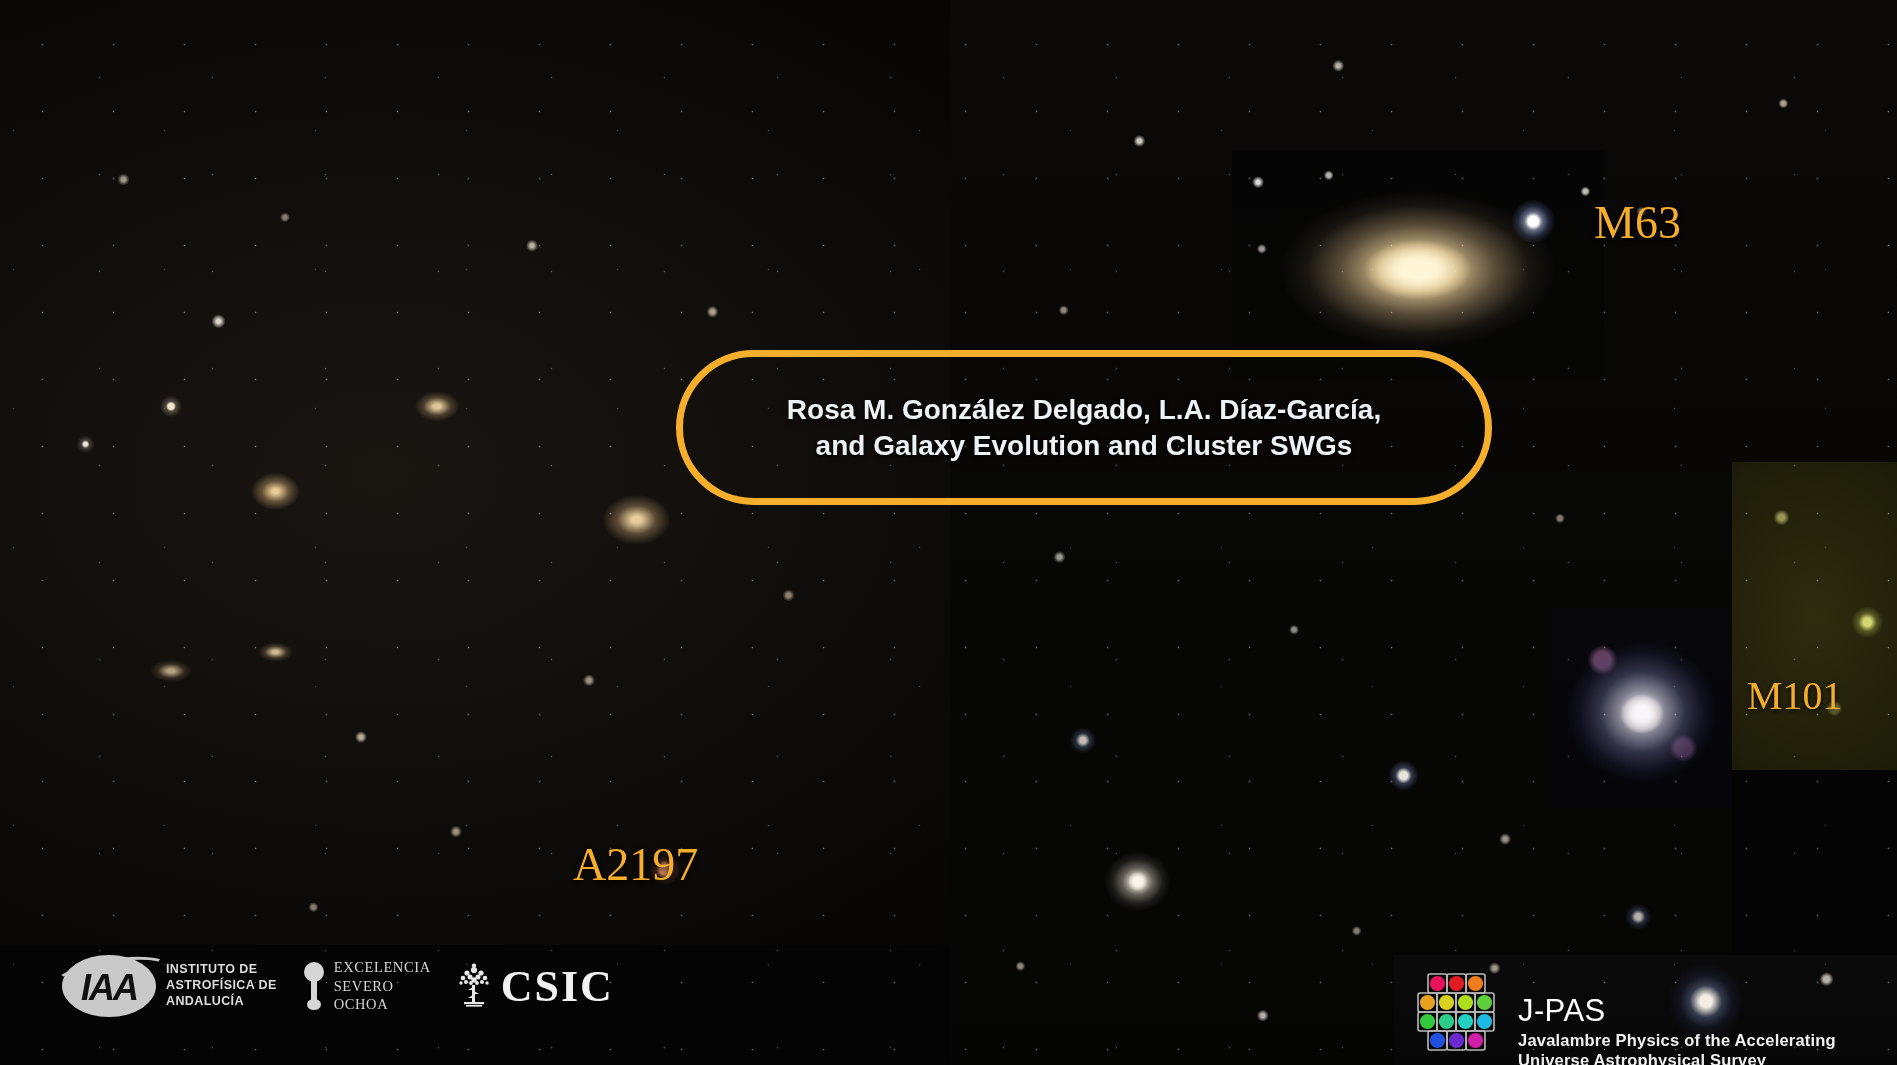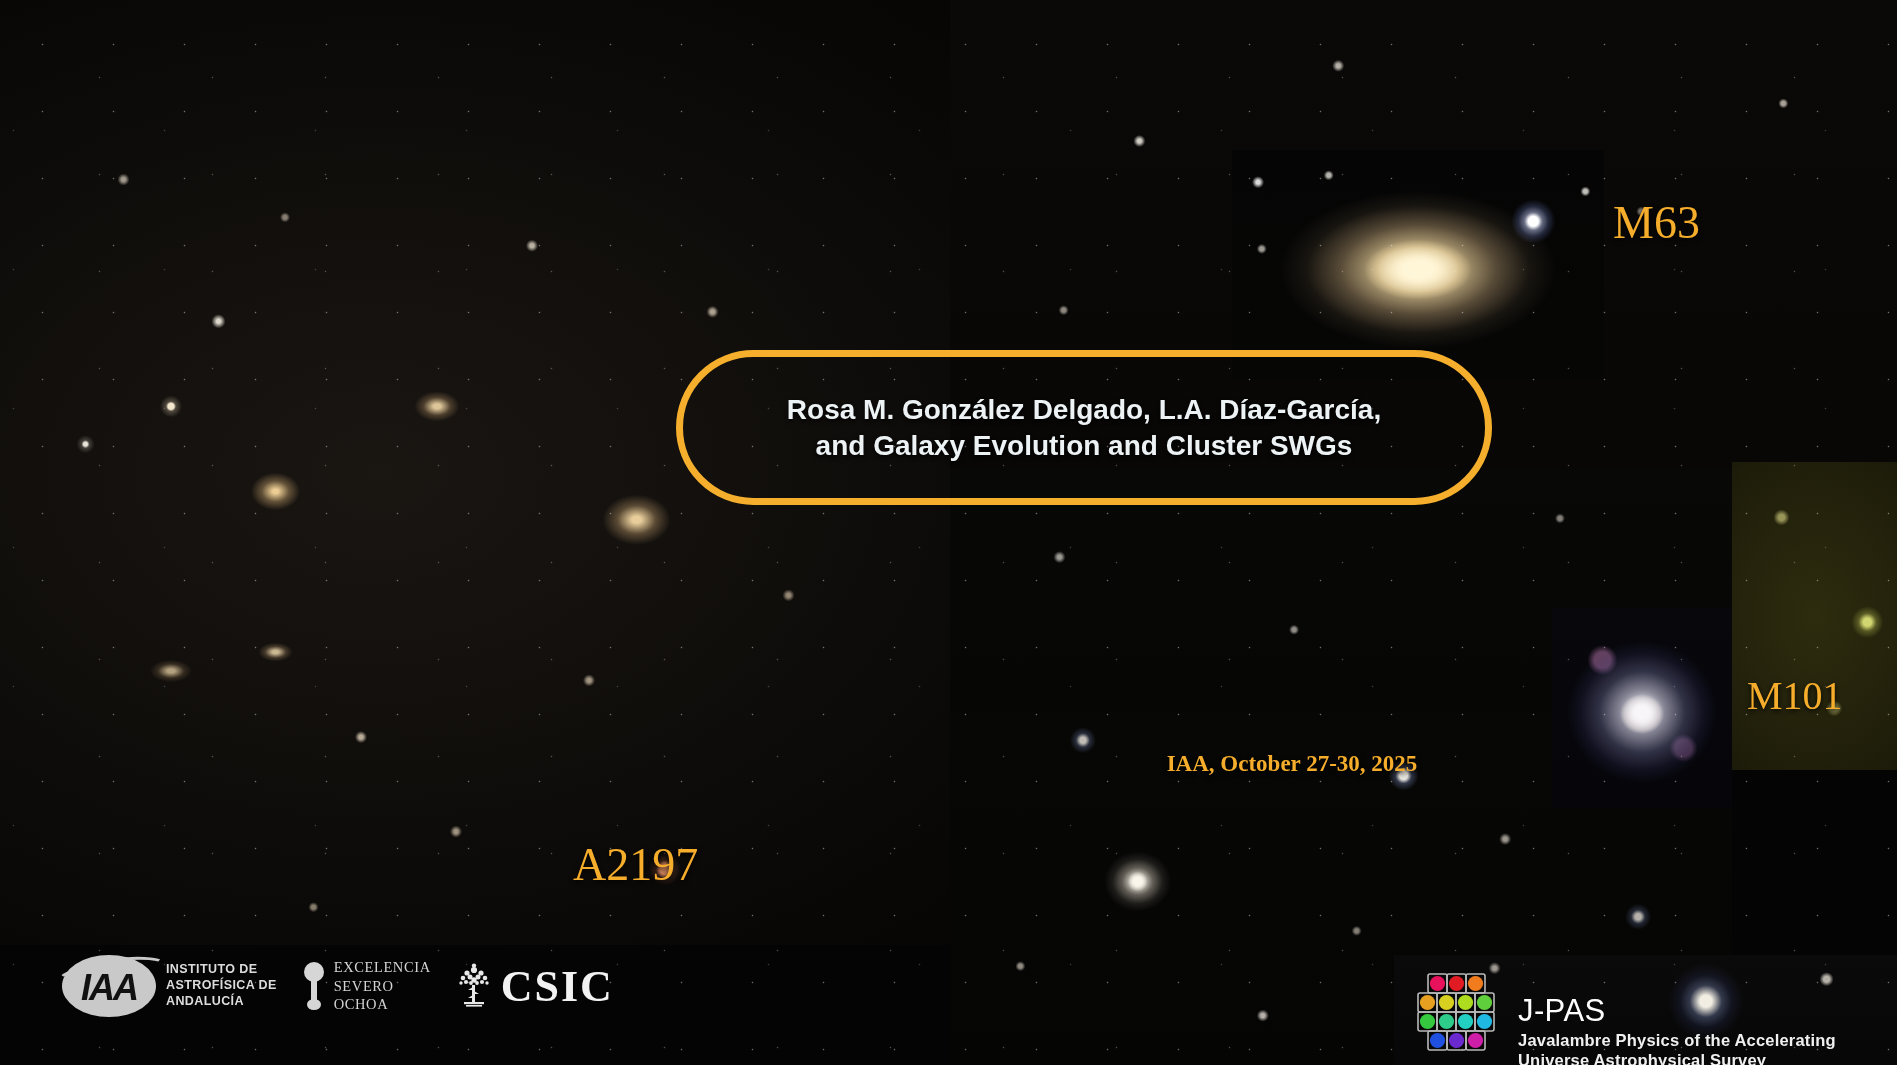--- a/index.html
+++ b/index.html
@@ -212,21 +212,21 @@
   }
 
   
   .gold-label {
     position: absolute;
     color: #F6AD2B;
     font-family: "Liberation Serif", serif;
     text-shadow: 0 2px 5px rgba(0,0,0,0.9);
     white-space: nowrap;
   }
-  #label-m63   { left: 1594px; top: 196px;  font-size: 46px; margin-left: 19px; }
+  #label-m63   { left: 1594px; top: 196px;  font-size: 46px; }
   #label-m101  { left: 1747px; top: 672px;  font-size: 40px; }
   #label-a2197 { left: 573px;  top: 838px;  font-size: 46px; }
 
   
   #meeting-block {
     position: absolute;
     left: 1062px;
     top: 734px;
     width: 460px;
     text-align: center;
@@ -412,21 +412,20 @@
       <div>Rosa M. González Delgado, L.A. Díaz-García,</div>
       <div>and Galaxy Evolution and Cluster SWGs</div>
     </div>
   </div>
 
   <div class="gold-label" id="label-m63">M63</div>
   <div class="gold-label" id="label-m101">M101</div>
   <div class="gold-label" id="label-a2197">A2197</div>
 
   <div id="meeting-block">
-    <div id="meeting-date">IAA, October 27-30, 2025</div>
   </div>
 
   <div id="logo-strip">
 
     <div class="iaa-logo">
       <div class="iaa-mark">
         <div class="swoosh"></div>
         <div class="acronym">IAA</div>
       </div>
       <div class="iaa-words">

